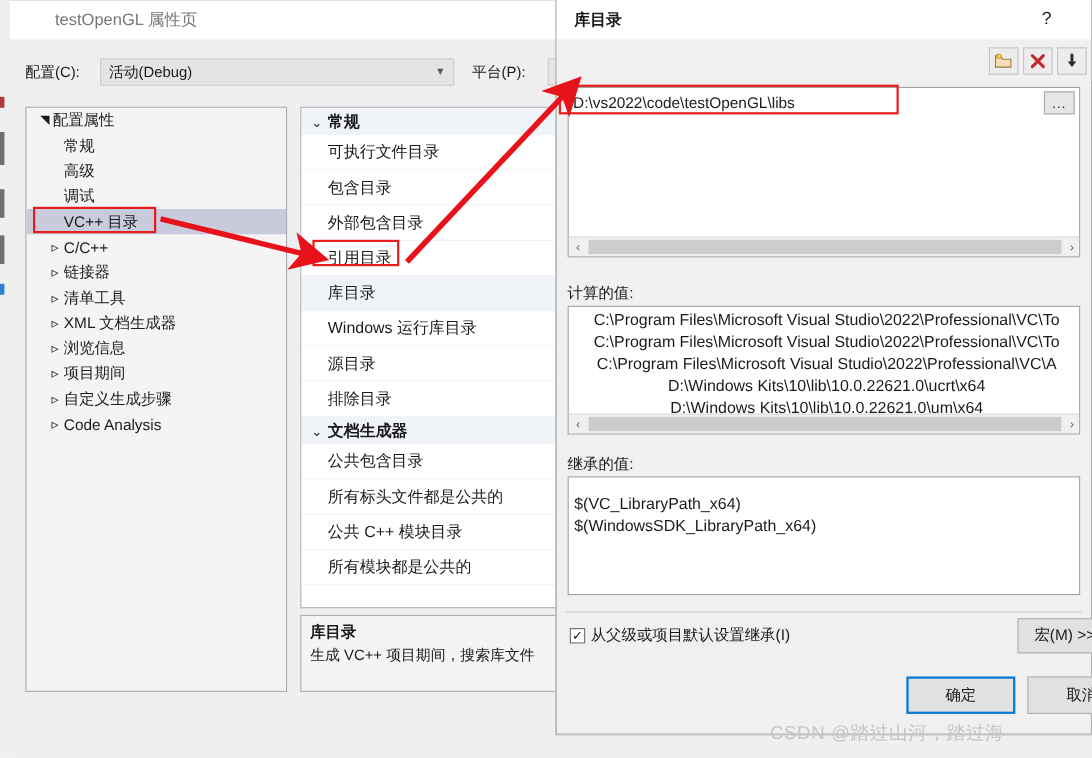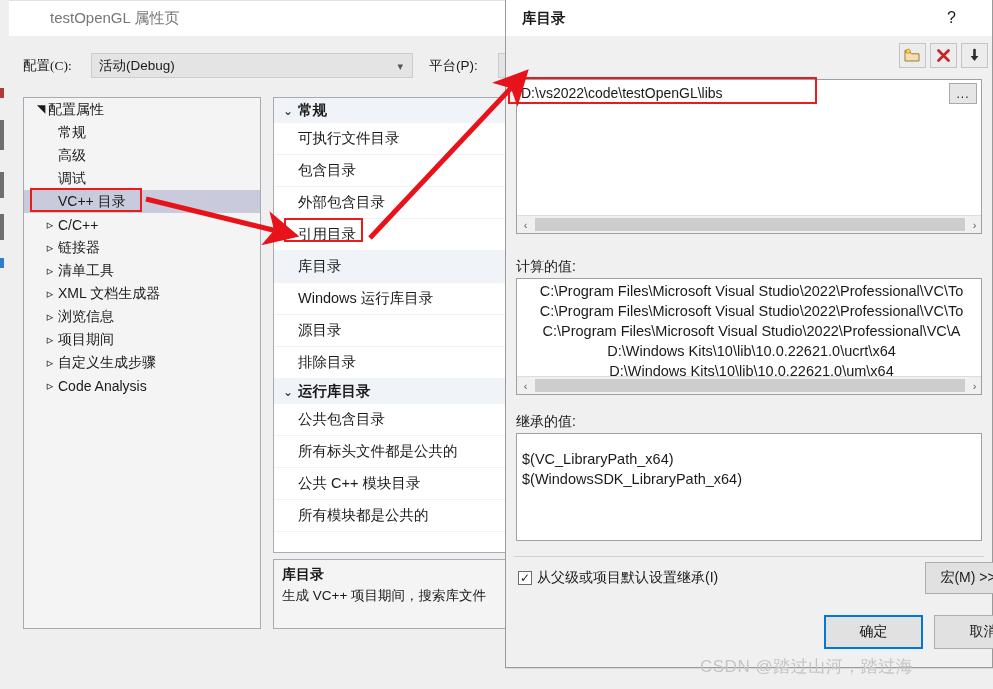--- a/index.html
+++ b/index.html
@@ -49,21 +49,21 @@
     position: absolute; left: 0; top: 35px; width: 984px; height: 654px;
     background: #efefef;
   }
 
   
   .cfg-row {
     position: absolute; left: 0; top: 52px; width: 984px; height: 28px;
   }
   .cfg-label {
     position: absolute; left: 14px; top: 4px;
-    font-size: 13.5px; color: #1a1a1a; white-space: nowrap; font-family: Liberation Serif, serif;
+    font-size: 13.5px; color: #1a1a1a; white-space: nowrap;
   }
   .cfg-combo {
     position: absolute; left: 82px; top: 0;
     width: 322px; height: 25px;
     background: #e4e4e4;
     border: 1px solid #cccccc;
     display: flex; align-items: center;
   }
   .cfg-combo .val {
     padding-left: 7px; font-size: 13.5px; color: #1a1a1a;
@@ -452,21 +452,21 @@
           <span>Windows 运行库目录</span>
         </div>
         <div class="prop-item">
           <span>源目录</span>
         </div>
         <div class="prop-item">
           <span>排除目录</span>
         </div>
         <div class="prop-group">
           <span class="gw">⌄</span>
-          <span>运行库目录</span>
+          <span>文档生成器</span>
         </div>
         <div class="prop-item">
           <span>公共包含目录</span>
         </div>
         <div class="prop-item">
           <span>所有标头文件都是公共的</span>
         </div>
         <div class="prop-item">
           <span>公共 C++ 模块目录</span>
         </div>

